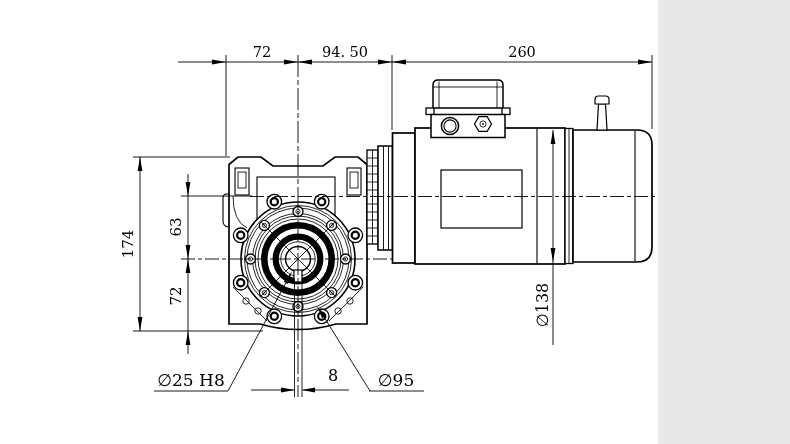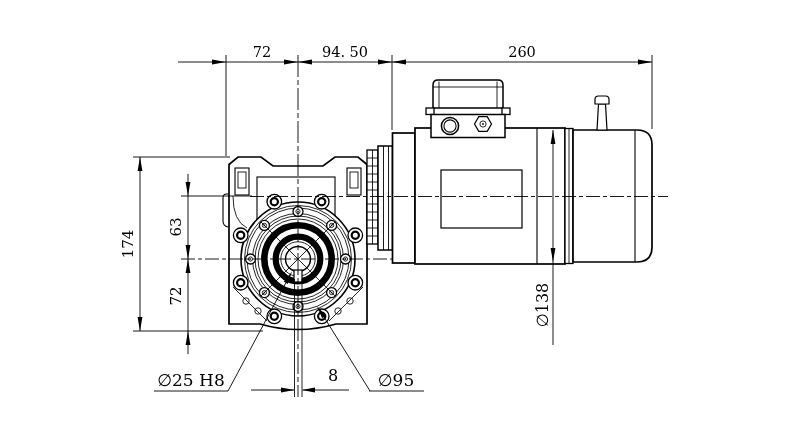--- a/index.html
+++ b/index.html
@@ -1,17 +1,17 @@
 <!DOCTYPE html>
 <html><head>
 <meta charset="utf-8">
 <style>
   html,body{margin:0;padding:0;background:#e8e8e8;}
   .sheet{
-    width:790px;height:444px;background:#ffffff;position:relative;overflow:hidden;
+    width:658px;height:444px;background:#ffffff;position:relative;overflow:hidden;
     font-family:"DejaVu Serif", serif;
   }
   svg{display:block;}
   text{fill:#000;font-family:"DejaVu Serif", serif;}
   .t14{font-size:14.5px;}
   .t15{font-size:15px;}
   .t16{font-size:16px;}
   .t17{font-size:17px;}
   .outline{stroke:#000;stroke-width:1.7;fill:#fff;}
   .outline2{stroke:#000;stroke-width:1.3;fill:#fff;}

